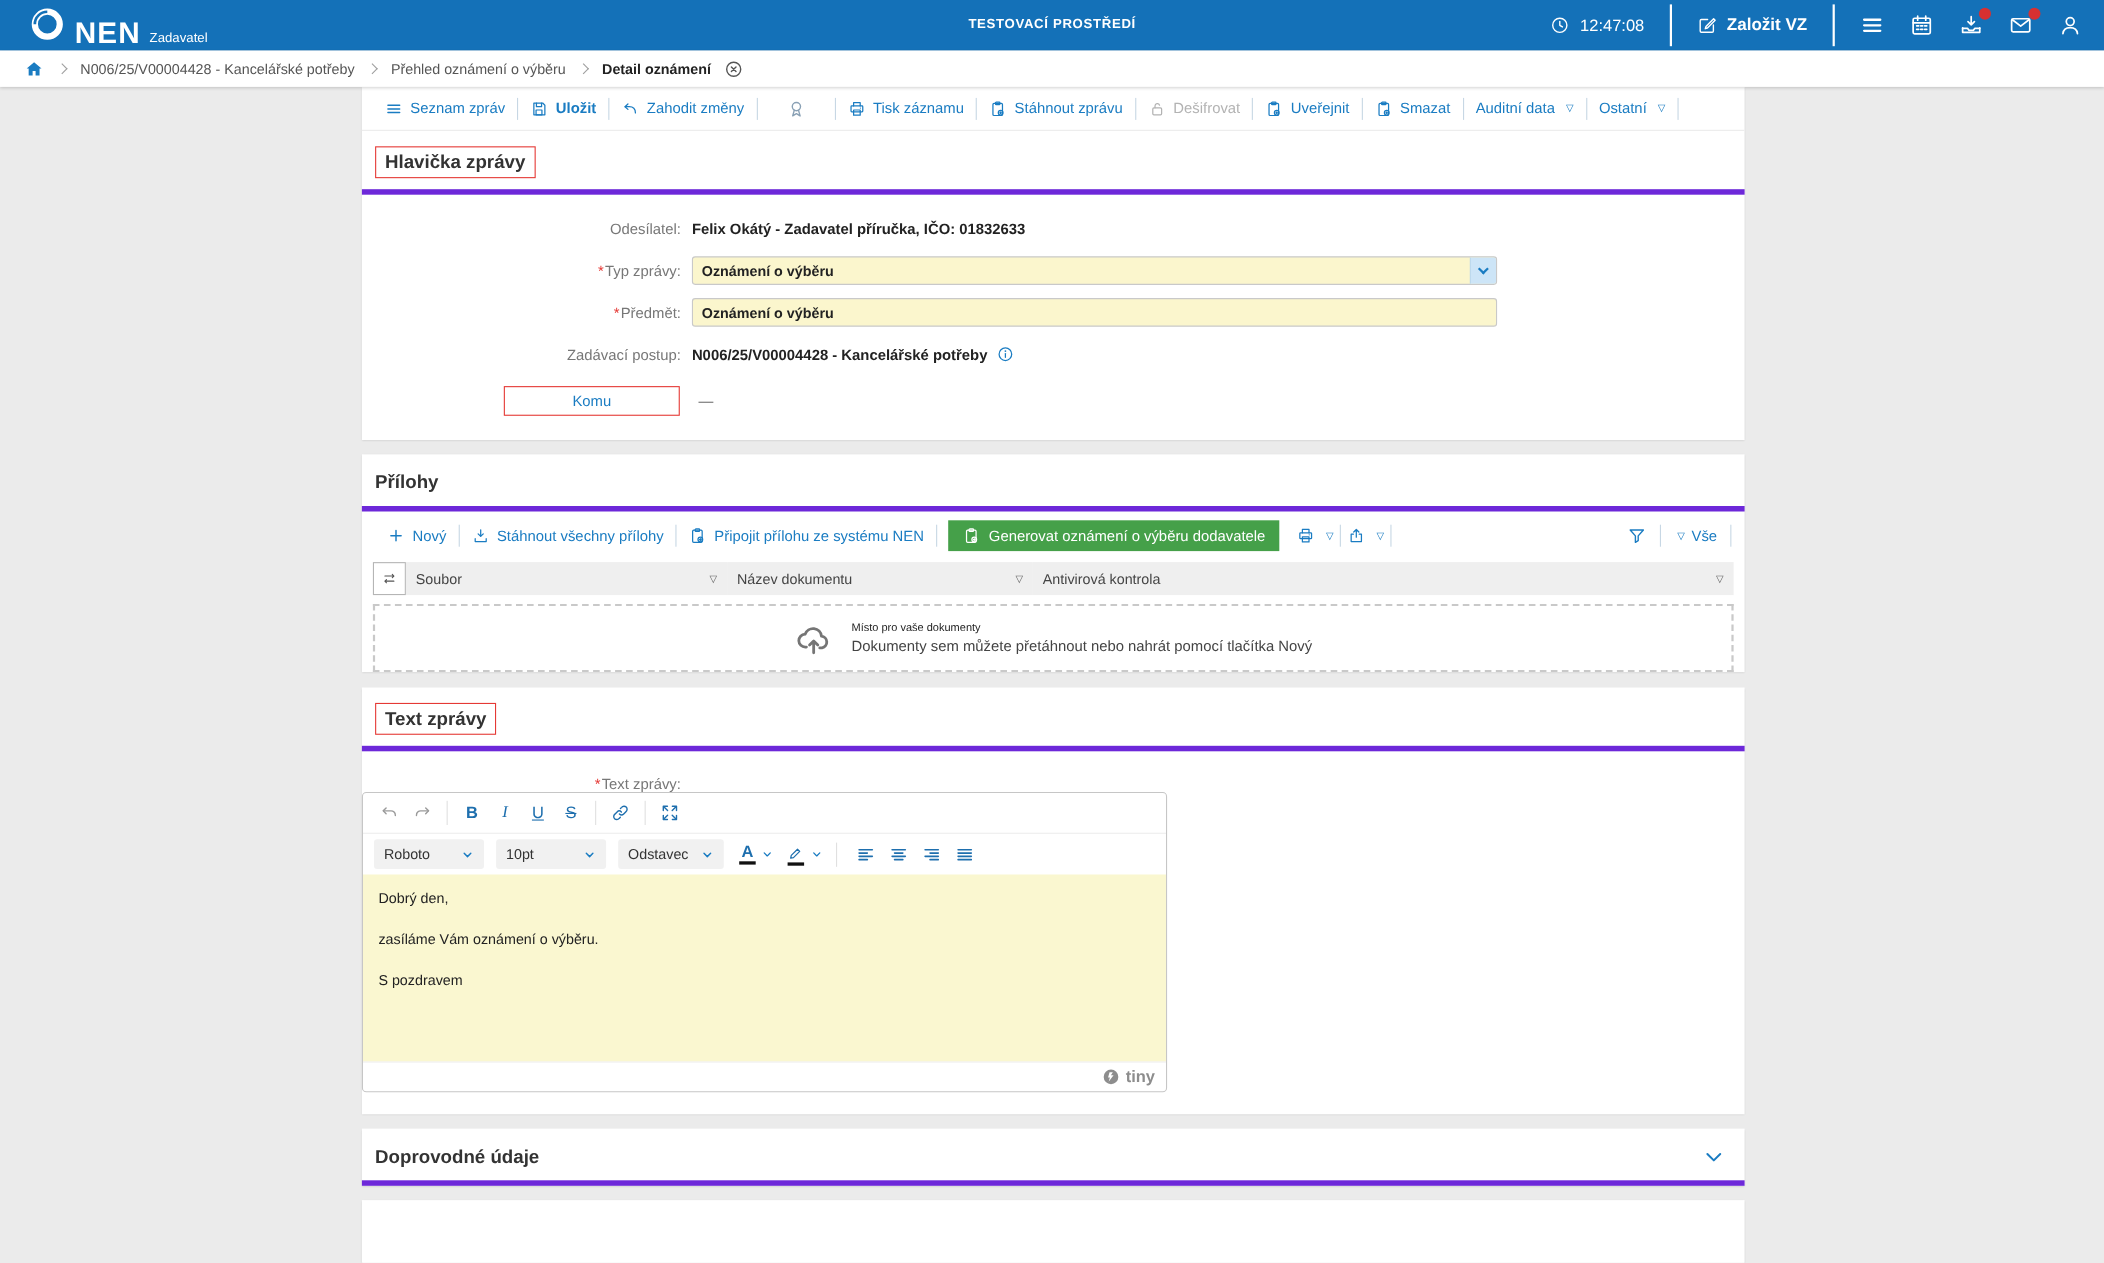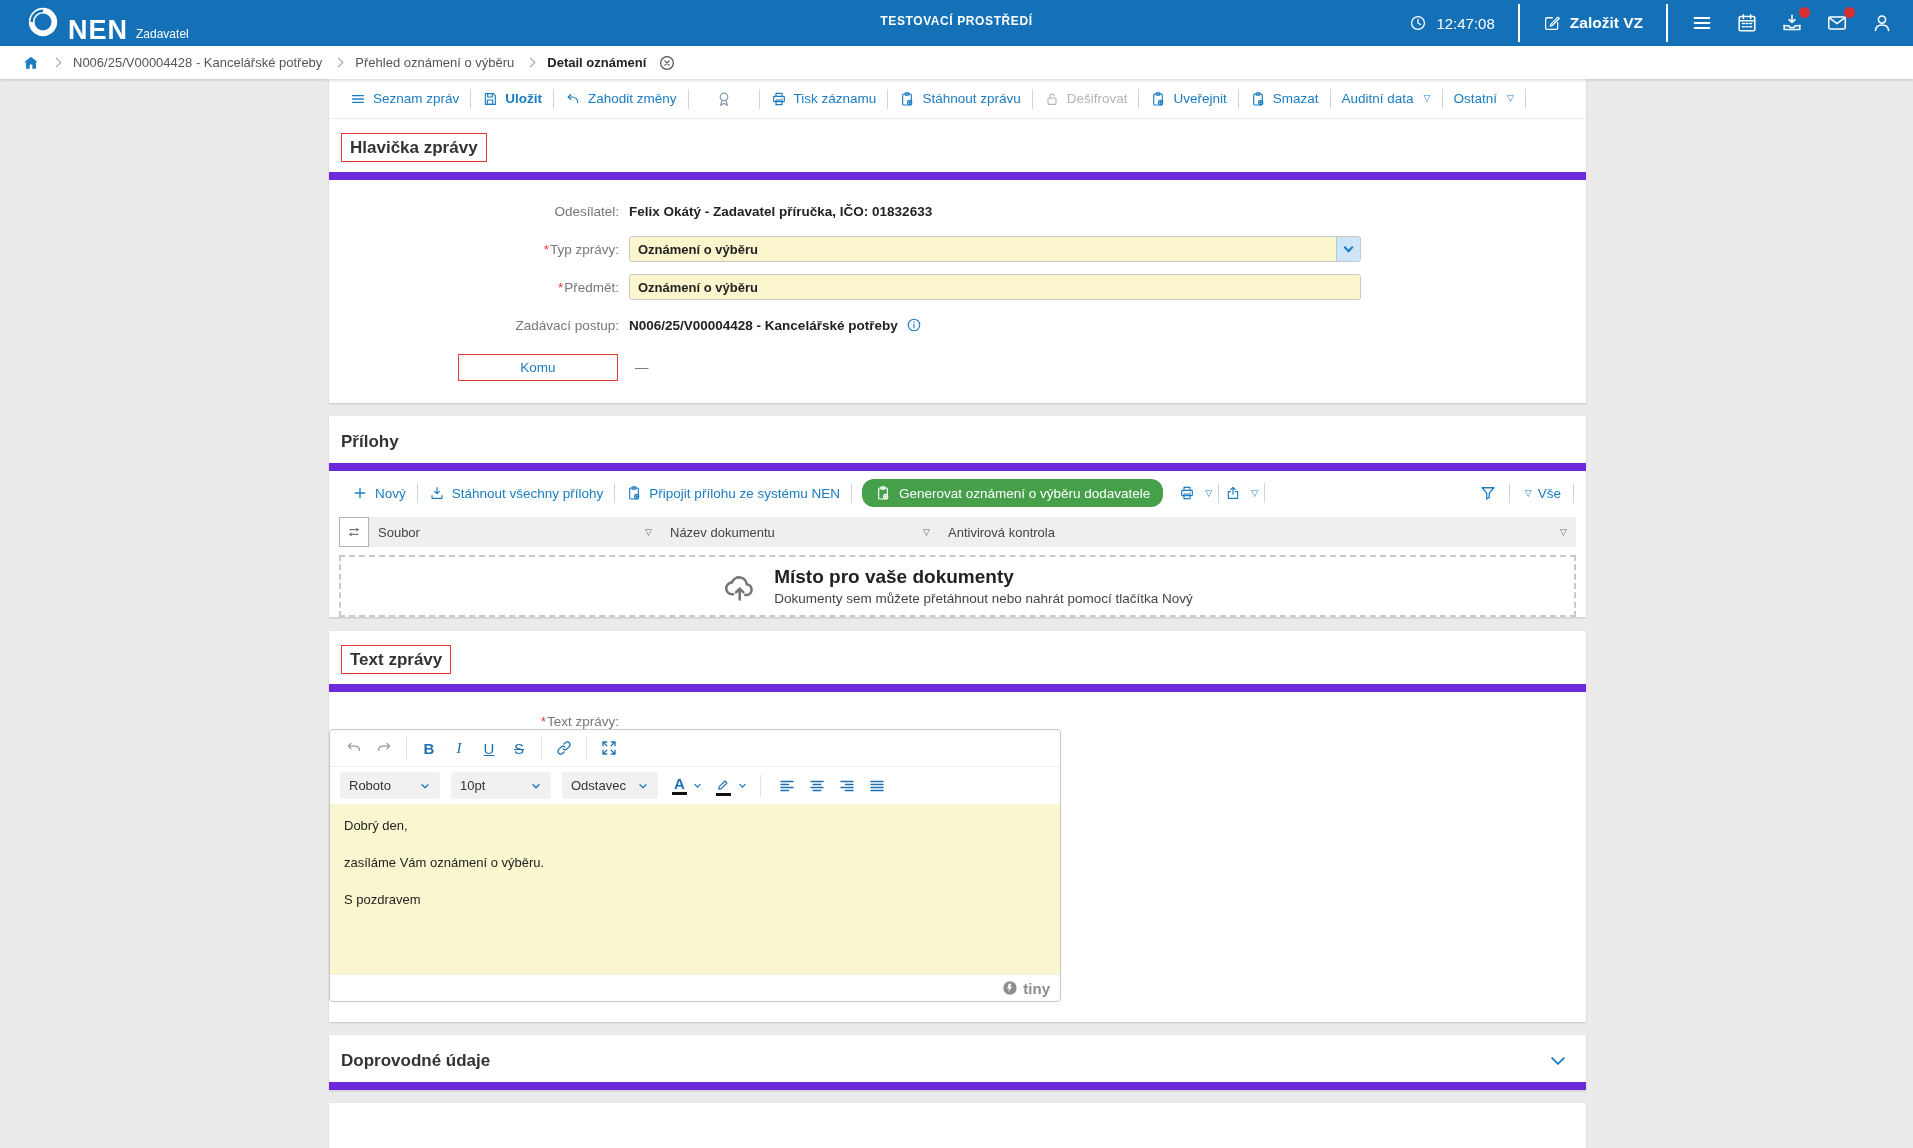--- a/index.html
+++ b/index.html
@@ -49,21 +49,21 @@
                  border-bottom:1px solid #ececec; color:#1a7cc2; font-size:13.5px; }
   .titem { display:flex; align-items:center; gap:7px; padding:0 11px; cursor:pointer; white-space:nowrap; }
   .titem.bold { font-weight:bold; }
   .titem.disabled { color:#b3b3b3; cursor:default; }
   .vsep { width:1px; height:20px; background:#c7d7e4; }
   .caret { font-size:9px; line-height:1; margin-left:3px; }
   .caret.gray { color:#666; }
 
   
   .section-head { display:flex; align-items:center; justify-content:space-between;
-                  padding:14px 18px 10px 12px; border-bottom:8px solid #6d28d9; }
+                  padding:14px 18px 10px 12px; border-bottom:5px solid #6d28d9; }
   .sec-title { font-size:17px; font-weight:bold; color:#333; line-height:23px; }
   .red-box { border:1px solid #e53935; padding:2px 8px; }
 
   
   .form { padding:18px 0 22px; font-size:13.5px; }
   .frow { display:flex; align-items:center; margin-bottom:12px; min-height:26px; }
   .flabel { width:300px; text-align:right; padding-right:10px; color:#777; }
   .req { color:#e53935; margin-right:1px; }
   .fvalue { font-weight:bold; color:#222; display:flex; align-items:center; gap:8px; }
   .dd { width:732px; height:26px; background:#fbf6cd; border:1px solid #c9c9c9; border-radius:3px;
@@ -75,35 +75,35 @@
              transform:rotate(45deg); margin-top:-3px; }
   .tinput { width:732px; height:26px; background:#fbf6cd; border:1px solid #c9c9c9; border-radius:3px;
             padding-left:8px; font-weight:bold; font-size:13px; display:flex; align-items:center; cursor:text; }
   .komu-box { margin-left:129px; width:160px; border:1px solid #e53935; color:#1a7cc2;
               text-align:center; padding:5px 0; cursor:pointer; }
   .komu-val { margin-left:17px; color:#666; }
 
   
   .att-toolbar { display:flex; align-items:center; padding:8px 12px 6px; color:#1a7cc2; font-size:13.5px; }
   .btn-green { display:flex; align-items:center; gap:8px; background:#45a049; color:#fff; border:none;
-               border-radius:12px; padding:6px 13px; margin:0 10px; font-size:13.5px; cursor:pointer;
+               border-radius:0; padding:6px 13px; margin:0 10px; font-size:13.5px; cursor:pointer;
                font-family:inherit; }
   .att-right { margin-left:auto; display:flex; align-items:center; gap:12px; }
   .vse { display:flex; align-items:center; gap:6px; cursor:pointer; }
   .grid-head { display:flex; gap:0; margin:4px 10px 0; height:30px; font-size:13px; color:#444; }
   .gcell { background:#efefef; display:flex; align-items:center; padding:0 9px; cursor:pointer; }
   .gcell.icon-cell { width:30px; background:#fff; border:1px solid #b5b5b5; justify-content:center;
                      color:#555; padding:0; }
   .gcell.c1 { width:292px; justify-content:space-between; }
   .gcell.c2 { width:278px; justify-content:space-between; }
   .gcell.c3 { flex:1; justify-content:space-between; }
   .dropzone { margin:8px 10px 14px; border:2px dashed #c9c9c9; display:flex; align-items:center;
               justify-content:center; gap:16px; height:62px; cursor:pointer; }
   .dz-icon { color:#757575; }
-  .dz-title { font-weight:bold; font-size:19px; color:#222; margin-bottom:3px; }
+  .dz-title { font-weight:normal; font-size:10px; color:#222; margin-bottom:3px; }
   .dz-sub { font-size:13.5px; color:#444; }
 
   
   .ed-row { display:flex; align-items:flex-start; padding:12px 0 20px; font-size:13.5px;flex-direction:column; }
   .ed-row .flabel { padding-top:10px; }
   .editor { width:732px; border:1px solid #c6c6c6; border-radius:4px; overflow:hidden; background:#fff; }
   .ed-tb { display:flex; align-items:center; height:37px; padding:0 10px; gap:2px; }
   .ed-tb.first { border-bottom:1px solid #ededed; }
   .ed-btn { min-width:28px; height:28px; display:flex; align-items:center; justify-content:center;
             color:#1e6fae; cursor:pointer; font-size:15px; border-radius:3px; }

